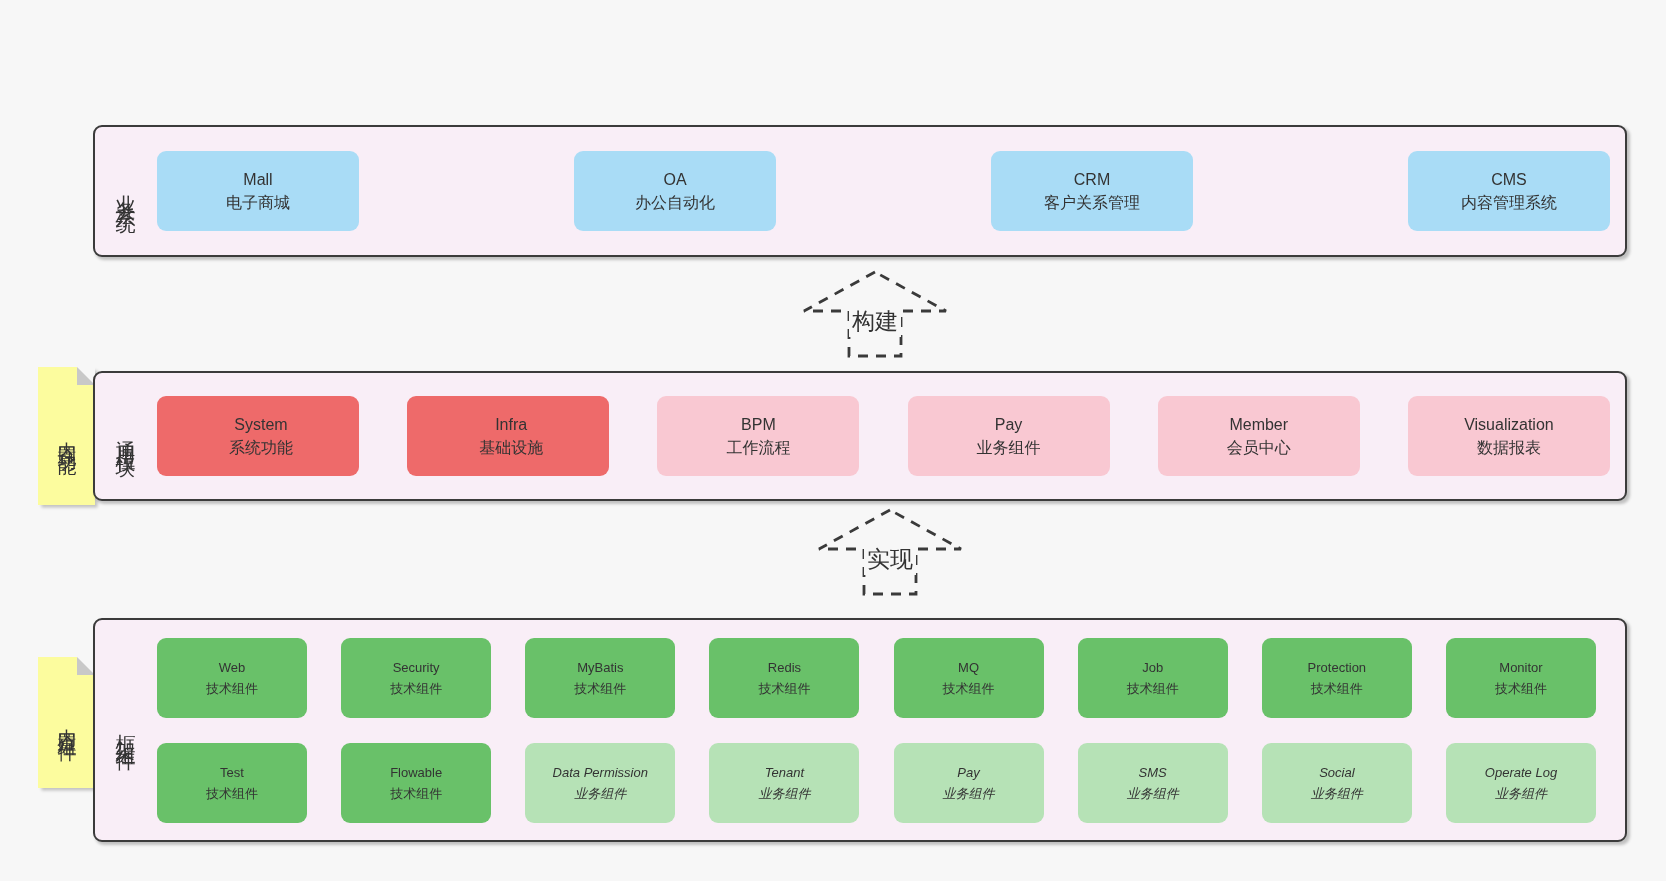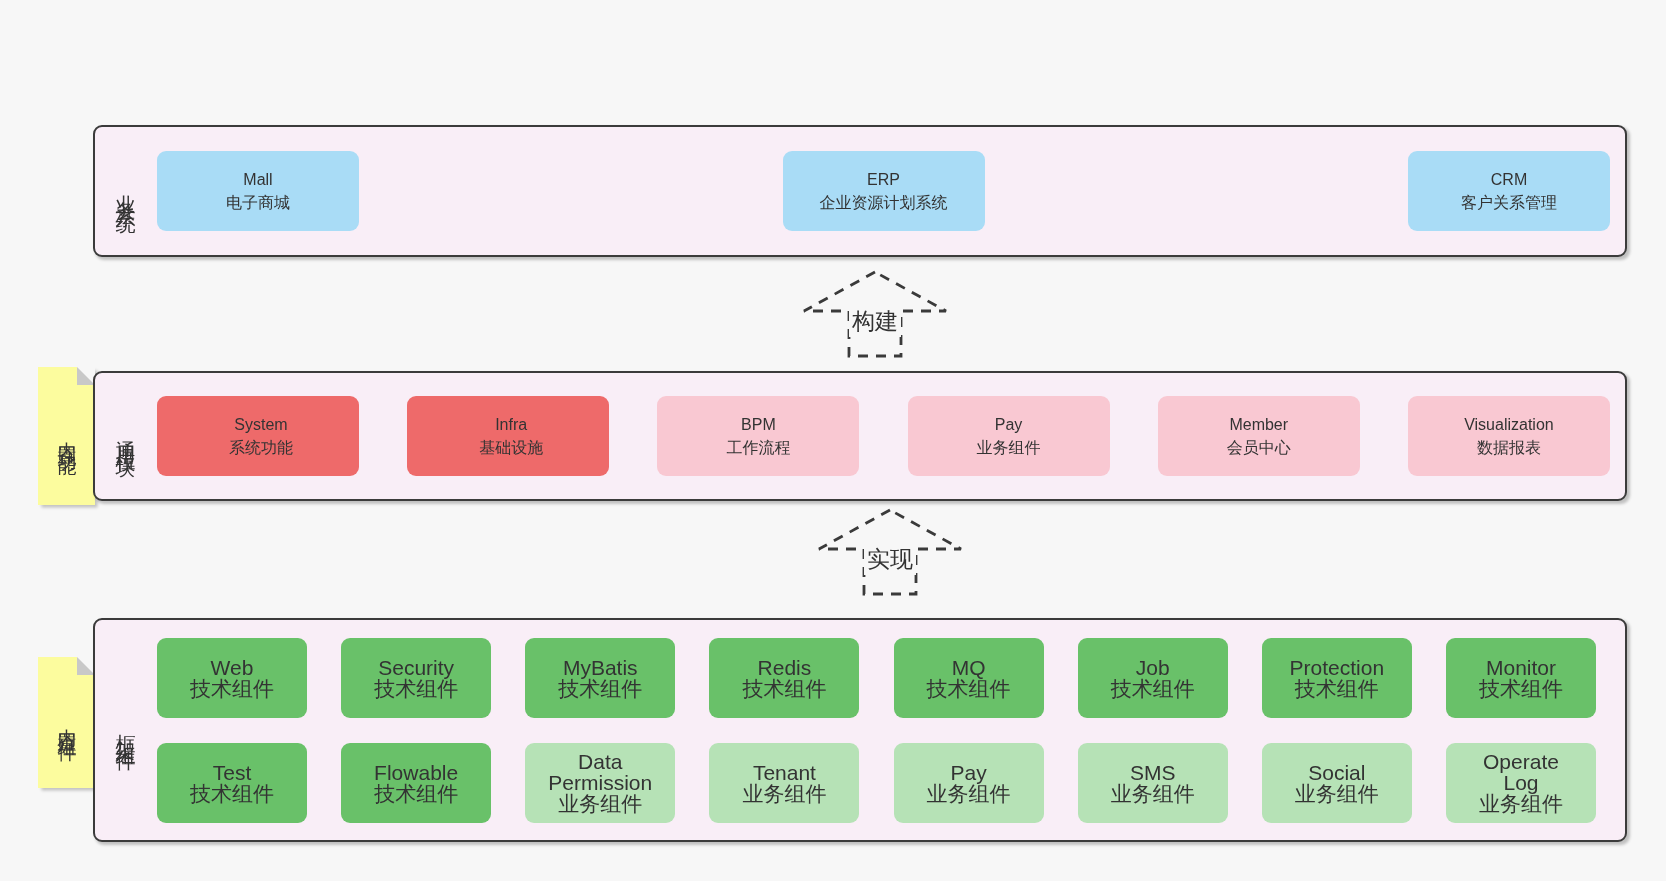--- a/index.html
+++ b/index.html
@@ -31,26 +31,26 @@
   }
   .content{flex:1;display:flex;flex-direction:column;justify-content:center;row-gap:25px;padding-right:15px;}
   #panel-components .content{padding-right:29px;}
   .box-row{display:flex;justify-content:space-between;}
   .box{
     height:80px;border-radius:9px;box-sizing:border-box;
     display:flex;flex-direction:column;align-items:center;justify-content:center;
     text-align:center;padding:0 10px;
   }
   .row-6 .box{width:202px;font-size:16px;line-height:23px;}
-  .row-8 .box{width:150px;font-size:21px;line-height:21px;padding:14px 18px;}
+  .row-8 .box{width:150px;font-size:13px;line-height:21px;padding:14px 18px;}
   .c-blue{background:var(--box-blue);}
   .c-red{background:var(--box-red);padding-left:16px;}
   .c-pink{background:var(--box-pink);}
   .c-green{background:var(--box-green);}
-  .c-lightgreen{background:var(--box-lightgreen);}
+  .c-lightgreen{background:var(--box-lightgreen);font-style:italic;}
   .note{
     position:absolute;left:38px;width:57px;z-index:1;
     background:var(--note-yellow);box-shadow:2.5px 2.5px 3px rgba(0,0,0,0.22);
     display:flex;align-items:center;justify-content:center;
   }
   #note-modules{top:367px;height:138px;}
   #note-components{top:657px;height:131px;}
   .note::after{
     content:"";position:absolute;top:0;right:0;width:0;height:0;
     border-top:18px solid var(--page-bg);border-left:18px solid var(--note-fold);
@@ -75,26 +75,30 @@
   <div class="v-label">
     <span>业务系统</span>
   </div>
   <div class="content">
     <div class="box-row row-6">
       <div class="box c-blue">
         <span>Mall</span>
         <span>电子商城</span>
       </div>
       <div class="box c-blue">
-        <span>ERP</span>
-        <span>企业资源计划系统</span>
+        <span>OA</span>
+        <span>办公自动化</span>
       </div>
       <div class="box c-blue">
         <span>CRM</span>
         <span>客户关系管理</span>
+      </div>
+      <div class="box c-blue">
+        <span>CMS</span>
+        <span>内容管理系统</span>
       </div>
     </div>
   </div>
 </div>
 
 <div class="arrow" id="arrow-build">
   <svg width="146" height="88" viewBox="0 0 146 88">
     <polygon points="73,2 2,41 47,41 47,86 99,86 99,41 144,41" fill="#f7f7f7" stroke="#3a3a3a" stroke-width="2.8" stroke-dasharray="10,8"></polygon>
   </svg>
   <span class="lbl">构建</span>

